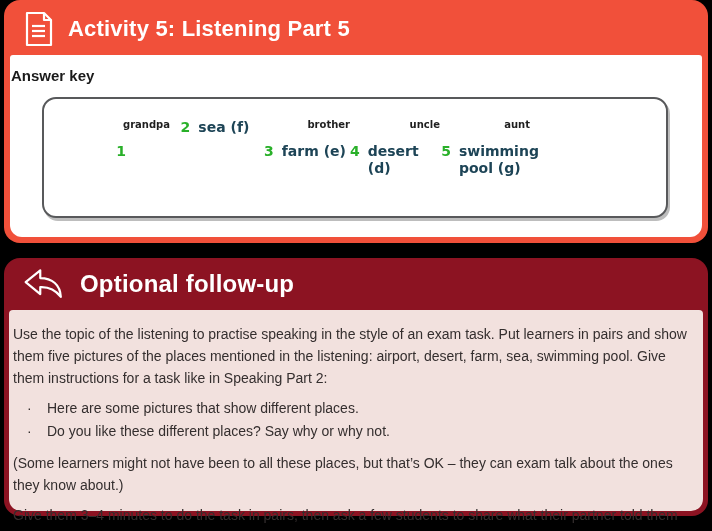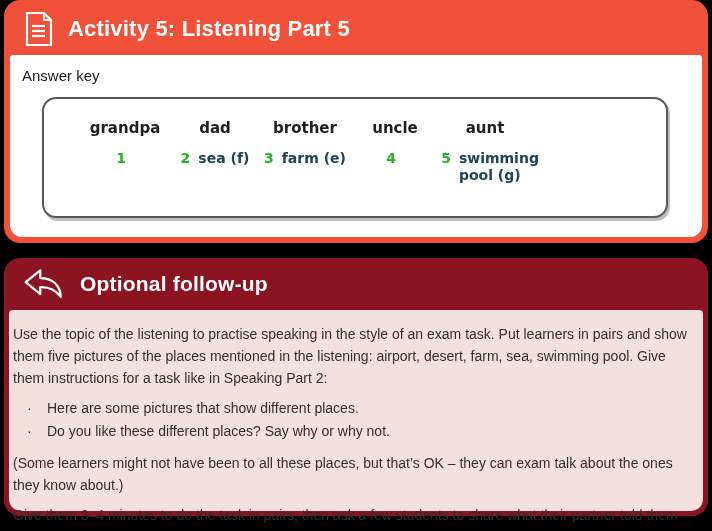--- a/index.html
+++ b/index.html
@@ -29,57 +29,58 @@
     color:#fff;font-weight:bold;
     font-size:22px;letter-spacing:.2px;
     margin:0 0 0 14px;
   }
   .white-body{
     position:absolute;left:6px;right:6px;top:55px;bottom:6px;
     background:#fff;
     border-radius:3px 3px 12px 12px;
   }
   .answer-key-label{
-    font-size:15px;font-weight:normal;color:#1a1a1a;
-    padding:12px 0 0 12px;
+    font-size:15px;font-weight:bold;color:#1a1a1a;
+    padding:12px 0 0 1px;
   }
   .answer-box{
     position:absolute;left:32px;top:42px;
     width:626px;height:121px;
     background:#fff;
     border:2px solid #58595b;
     border-radius:14px;
     box-shadow:2px 3px 0 #bdbdbd;
     box-sizing:border-box;
     display:flex;
     padding:20px 0 0 36px;
   }
   .ans-col{width:90px;text-align:center;}
   .person{
-    font-size:15px;font-weight:bold;color:#1f1f1f;
+    font-size:10px;font-weight:bold;color:#1f1f1f;
     margin-bottom:13px;
     font-family:"DejaVu Sans", sans-serif;
+    text-align:right;
   }
   .ans{
     display:flex;justify-content:center;align-items:flex-start;
     font-family:"DejaVu Sans", sans-serif;
     font-size:14px;font-weight:bold;line-height:1.2;
   }
   .ans .num{color:#29B029;margin-right:8px;}
   .ans .txt{color:#1D4456;text-align:left;}
   .ans-col:last-child .txt{max-width:70px;}
 
   
   .card-maroon{
     top:258px;height:258px;
     background:#8C1322;
     border-radius:16px;
   }
   .card-maroon .card-header{height:52px;padding-left:18px;}
-  .card-maroon .card-title{font-size:21px;margin-left:16px;}
+  .card-maroon .card-title{font-size:24px;margin-left:16px;}
   .pink-body{
     position:absolute;left:5px;right:5px;top:52px;bottom:5px;
     background:#F2E1DE;
     border-radius:4px 4px 12px 12px;
     padding:13px 14px 0 4px;
     box-sizing:border-box;
     color:#342e2e;
     font-size:14px;line-height:22px;
   }
   .pink-body p{margin:0 0 8px 0;}
@@ -113,37 +114,37 @@
       <div class="answer-key-label">Answer key</div>
 
       <div class="answer-box">
         <div class="ans-col">
           <div class="person">grandpa</div>
           <div class="ans">
             <span class="num">1</span>
           </div>
         </div>
         <div class="ans-col">
-          <div class="person">dad</div>
           <div class="ans">
             <span class="num">2</span>
             <span class="txt">sea (f)</span>
           </div>
         </div>
         <div class="ans-col">
           <div class="person">brother</div>
           <div class="ans">
             <span class="num">3</span>
             <span class="txt">farm (e)</span>
           </div>
         </div>
         <div class="ans-col">
           <div class="person">uncle</div>
           <div class="ans">
             <span class="num">4</span>
+            <span class="txt">desert (d)</span>
           </div>
         </div>
         <div class="ans-col">
           <div class="person">aunt</div>
           <div class="ans">
             <span class="num">5</span>
             <span class="txt">swimming pool (g)</span>
           </div>
         </div>
       </div>

